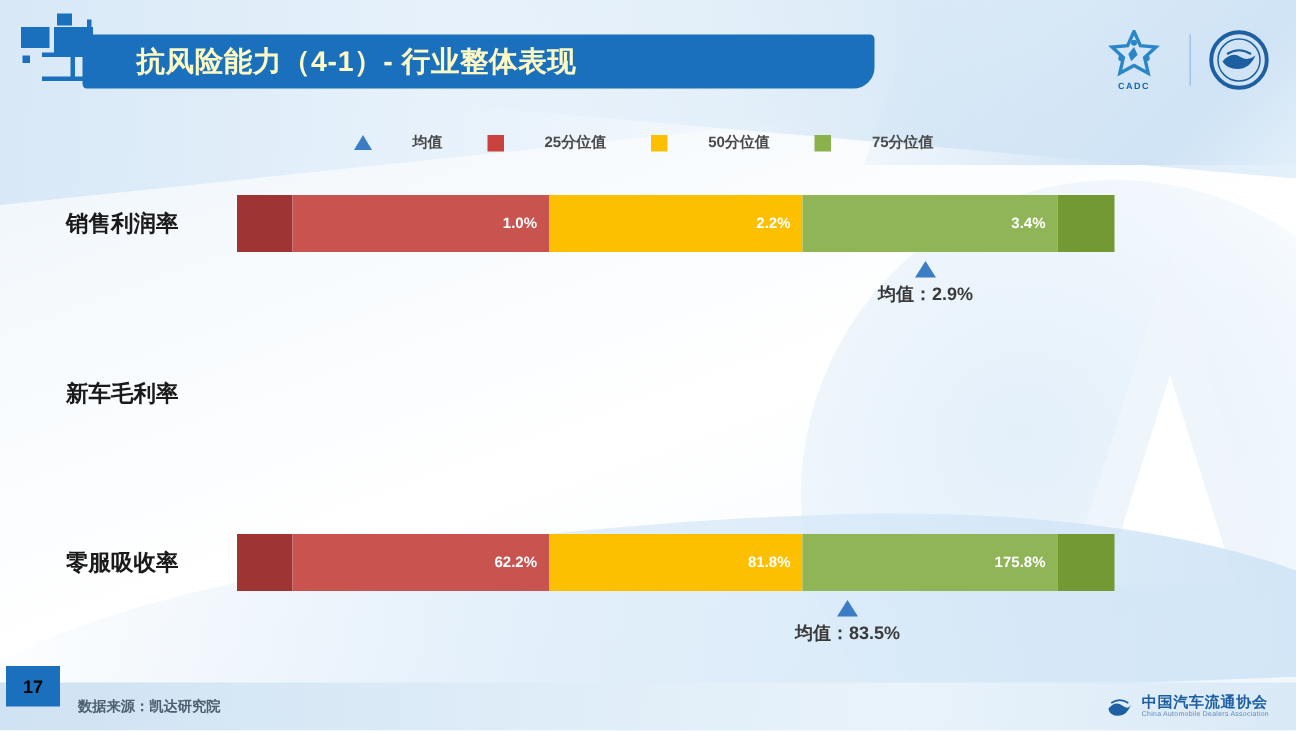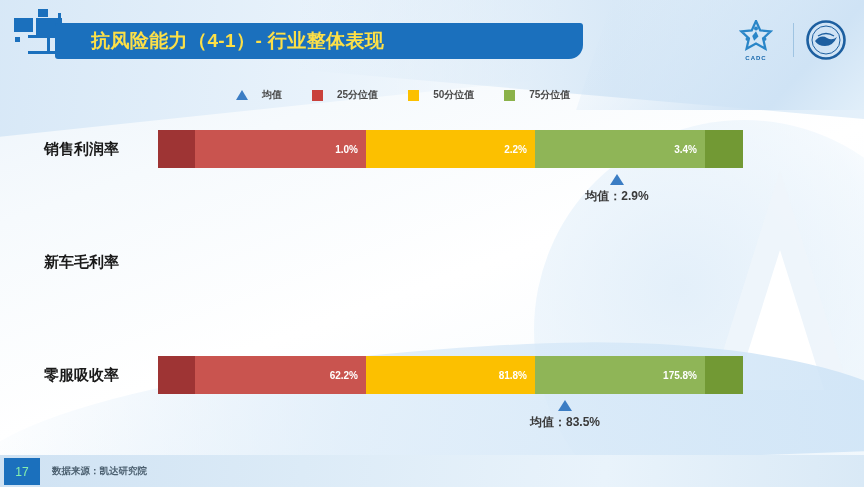--- a/index.html
+++ b/index.html
@@ -60,21 +60,21 @@
   
   .header { position: absolute; left: 0; top: 0; width: 864px; height: 78px; }
   .title-bar {
     position: absolute; left: 55px; top: 23px;
     width: 528px; height: 36px;
     background: #1b70bd;
     border-radius: 3px 3px 14px 3px;
     display: flex; align-items: center;
   }
   .title-text {
-    color: #fde047;
+    color: #fef9c3;
     font-size: 19px;
     font-weight: bold;
     letter-spacing: .4px;
     padding-left: 36px;
     white-space: nowrap;
     text-align: right;
   }
   .deco-icon { position: absolute; left: 14px; top: 9px; width: 80px; height: 46px; }
   .deco-icon i { position: absolute; display: block; background: #1b70bd; }
   .dq1 { left: 24px; top: 0px;  width: 10px;  height: 8px;  }
@@ -91,21 +91,21 @@
   .logo-sep { width: 1px; height: 34px; background: #9fc4e2; }
   .cadc-mark { width: 38px; height: 34px; margin: 0 auto; position: relative; }
   .cadc-txt { font-size: 6px; color: #1566ab; letter-spacing: 1px; font-weight: bold; margin-top: 1px; }
   .logo-cada { width: 40px; height: 40px; }
 
   
   .legend {
     position: absolute; left: 236px; top: 88px;
     display: flex; align-items: center; gap: 30px;
   }
-  .legend-item { display: flex; align-items: center; gap: 14px; }
+  .legend-item { display: flex; align-items: center; gap: 27px; }
   .legend-sq { width: 11px; height: 11px; display: block; }
   .legend-tri {
     width: 0; height: 0;
     border-left: 6px solid transparent;
     border-right: 6px solid transparent;
     border-bottom: 10px solid #3b7dc4;
   }
   .legend-lab { font-size: 10px; color: #4a4a4a; font-weight: bold; white-space: nowrap; }
 
   
@@ -144,24 +144,24 @@
     transform: translateX(-50%);
   }
 
   
   .footer { position: absolute; left: 0; bottom: 0; width: 864px; height: 32px; }
   .footer-band {
     position: absolute; left: 0; bottom: 0; width: 864px; height: 32px;
     background: linear-gradient(95deg, #cfe2f3 0%, #dcebf7 35%, #e9f3fb 70%, #d9e9f6 100%);
   }
   .page-num {
-    position: absolute; left: 4px; bottom: 2px;
+    position: absolute; left: 4px; bottom: 16px;
     width: 36px; height: 27px;
     background: #1b70bd;
-    color: #86efac; font-size: 12px; font-weight: normal;
+    color: #000000; font-size: 12px; font-weight: bold;
     display: flex; align-items: center; justify-content: center;
   }
   .source {
     position: absolute; left: 52px; bottom: 9px;
     font-size: 9.5px; color: #4c6070; font-weight: bold;
   }
   .footer-logo {
     position: absolute; right: 18px; bottom: 6px;
     display: flex; align-items: center; gap: 5px;
   }
@@ -287,13 +287,25 @@
       <div class="mean-label" style="left:407px">均值：83.5%</div>
     </div>
   </div>
 
 </div>
 
 <div class="footer">
   <div class="footer-band"></div>
   <div class="page-num">17</div>
   <div class="source">数据来源：凯达研究院</div>
+  <div class="footer-logo">
+    <div class="fl-mark">
+      <svg viewBox="0 0 20 20" width="19" height="19" aria-hidden="true">
+        <path d="M2 11 q5 -6 10 -2 q4 3 6 -1 q-3 8 -9 8 q-6 0 -7 -5 z" fill="#1d5fa0"></path>
+        <path d="M4 7 q6 -4 12 0" fill="none" stroke="#1d5fa0" stroke-width="1.2"></path>
+      </svg>
+    </div>
+    <div class="fl-txt">
+      <div class="fl-cn">中国汽车流通协会</div>
+      <div class="fl-en">China Automobile Dealers Association</div>
+    </div>
+  </div>
 </div>
 
 </body></html>

